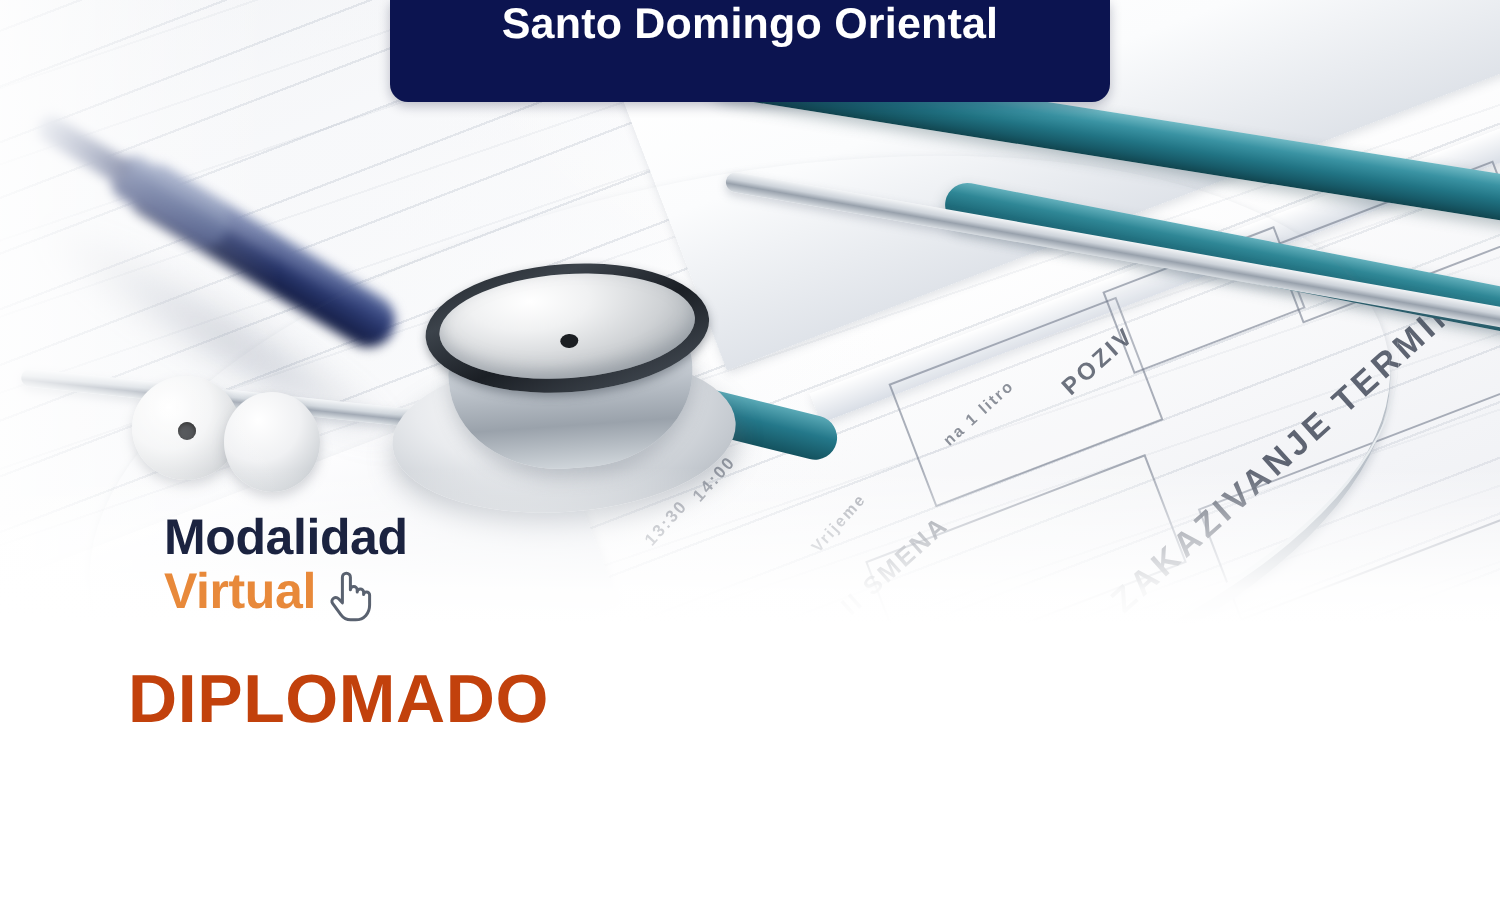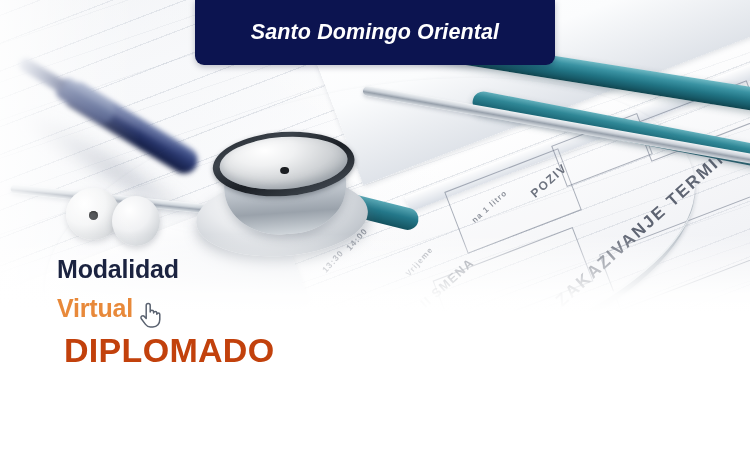--- a/index.html
+++ b/index.html
@@ -315,59 +315,57 @@
   }
   .photo-fade-left {
     position:absolute; left:0; top:0; width:140px; height:312px;
     background:linear-gradient(90deg, rgba(255,255,255,.82) 0%, rgba(255,255,255,.30) 55%, rgba(255,255,255,0) 100%);
   }
 
   
   .banner {
     position:absolute;
     left:195px; top:0;
-    width:360px; height:65px;
+    width:360px; height:51px;
     background:#0c1450;
     border-radius:0 0 9px 9px;
     display:flex;
-    align-items:center;
     justify-content:center;
     box-shadow:0 2px 6px rgba(10,16,50,0.26);
     z-index:12;
-    font-style:italic;
   }
   .banner-text {
     color:#ffffff;
     font-size:21.5px;
     font-weight:700;
     letter-spacing:0.1px;
     font-family:"Liberation Sans", sans-serif;
     white-space:nowrap;
   }
 
   
   .modalidad {
     position:absolute;
-    left:57px; top:257px;
+    left:82px; top:257px;
     z-index:14;
     line-height:1.0;
   }
   .modalidad .m1 {
     font-size:25px;
     font-weight:700;
     color:#1b2340;
     letter-spacing:-0.2px;
     display:block;
     text-shadow:0 1px 2px rgba(255,255,255,0.9);
   }
   .modalidad .m2row {
     display:flex;
-    align-items:flex-end;
+    align-items:flex-start;
     gap:6px;
-    margin-top:14px;
+    margin-top:2px;
   }
   .modalidad .m2 {
     font-size:25px;
     font-weight:700;
     color:#e8893a;
     letter-spacing:-0.2px;
     text-shadow:0 1px 2px rgba(255,255,255,0.9);
   }
   .cursor-icon {
     width:24px; height:28px;

